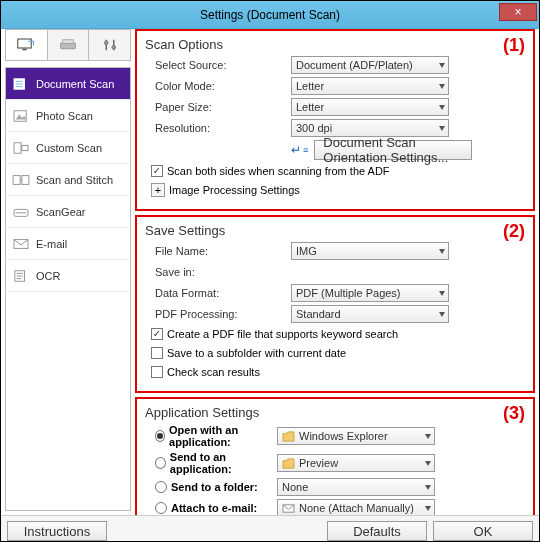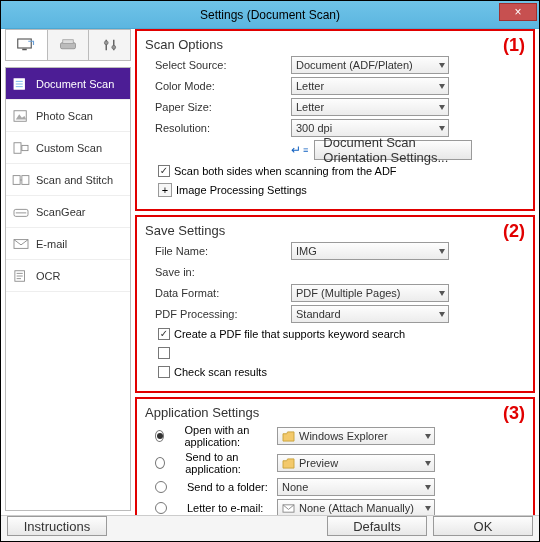--- a/index.html
+++ b/index.html
@@ -126,21 +126,21 @@
     display:inline-flex; align-items:center; justify-content:center;
     padding:0 8px;
     font-size:13px;
     color:#333;
     cursor:pointer;
   }
   .btn.wide { width:158px; }
   .btn.medium { width:100px; }
   .chk-row, .rad-row {
     display:flex; align-items:center;
-    margin:3px 0 3px 13px;
+    margin:3px 0 3px 6px;
     gap:4px;
     min-height:16px;
   }
   .chk { width:12px; height:12px; border:1px solid #777; background:#fff; display:inline-flex; align-items:center; justify-content:center; }
   .chk.checked::after { content:"✓"; font-size:10px; line-height:10px; color:#333; }
   .rad {
     width:12px; height:12px; border:1px solid #777; border-radius:50%; background:#fff;
     display:inline-flex; align-items:center; justify-content:center;
   }
   .rad.checked::after {
@@ -154,28 +154,28 @@
   }
   .rotate-icon {
     display:inline-flex; align-items:center; gap:2px;
     margin-right:6px; color:#1060c0; font-size:12px;
   }
   .app-row {
     display:flex; align-items:center;
     margin:3px 0;
     min-height:18px;
   }
-  .app-row .rad-wrap { width:132px; padding-left:10px; display:flex; align-items:center; gap:20px; }
+  .app-row .rad-wrap { width:132px; padding-left:10px; display:flex; align-items:center; gap:4px;font-weight:bold; }
   .app-row .ctrl { flex:1; }
   .folder-svg { width:13px; height:11px; }
   .footer {
     position:absolute; bottom:0; left:0; right:0;
     height:26px;
     border-top:1px solid #ccc;
-    display:flex; align-items:flex-start;
+    display:flex; align-items:flex-end;
     padding:0 6px;
     gap:6px;
     background:#f5f5f5;
   }
   .footer .sp { flex:1; }
 </style>
 </head>
 <body>
 
 <div class="titlebar">
@@ -353,20 +353,21 @@
               <span>Standard</span>
             </div>
           </div>
       </div>
       <div class="chk-row">
         <span class="chk checked"></span>
         <span>Create a PDF file that supports keyword search</span>
       </div>
       <div class="chk-row">
         <span class="chk"></span>
+        <span>Save to a subfolder with current date</span>
       </div>
       <div class="chk-row">
         <span class="chk"></span>
         <span>Check scan results</span>
       </div>
     </div>
 
     <div class="panel">
       <div class="num">(3)</div>
       <div class="group-title">Application Settings</div>
@@ -406,21 +407,21 @@
         </div>
         <div class="ctrl">
             <div class="combo">
               <span>None</span>
             </div>
           </div>
       </div>
       <div class="app-row">
         <div class="rad-wrap">
           <span class="rad"></span>
-          <span>Letter to e-mail:</span>
+          <span>Attach to e-mail:</span>
         </div>
         <div class="ctrl">
             <div class="combo">
           <svg class="folder-svg folder-icon" viewBox="0 0 14 12">
                 <rect x="1" y="2" width="12" height="8" fill="#fff" stroke="#888"></rect>
                 <polyline points="1,2 7,7 13,2" fill="none" stroke="#888"></polyline>
               </svg>
           <span>None (Attach Manually)</span>
             </div>
           </div>

